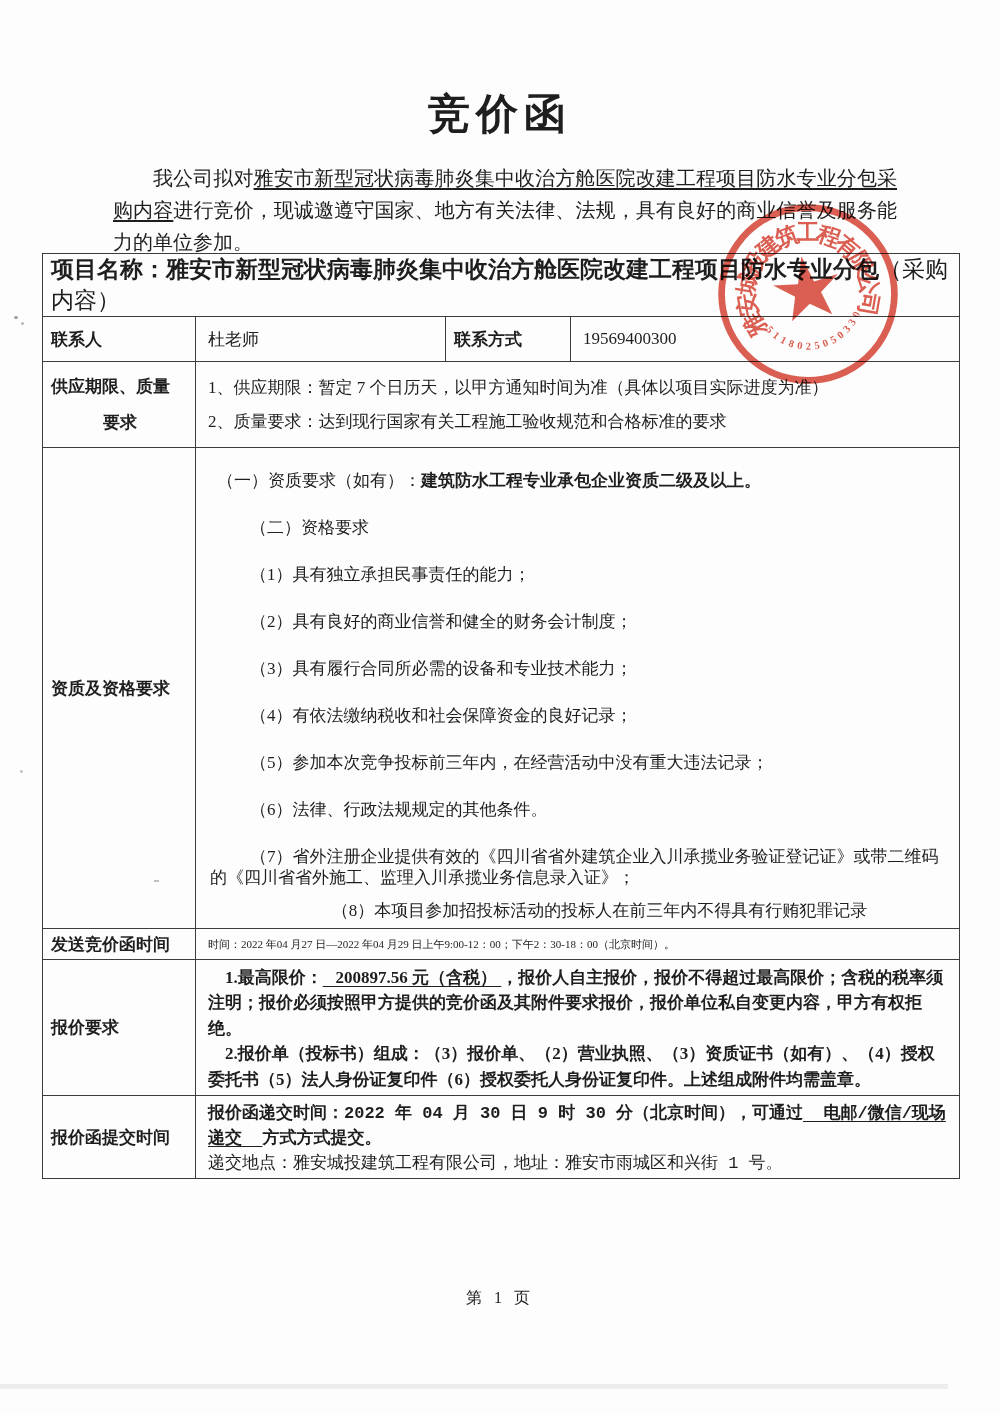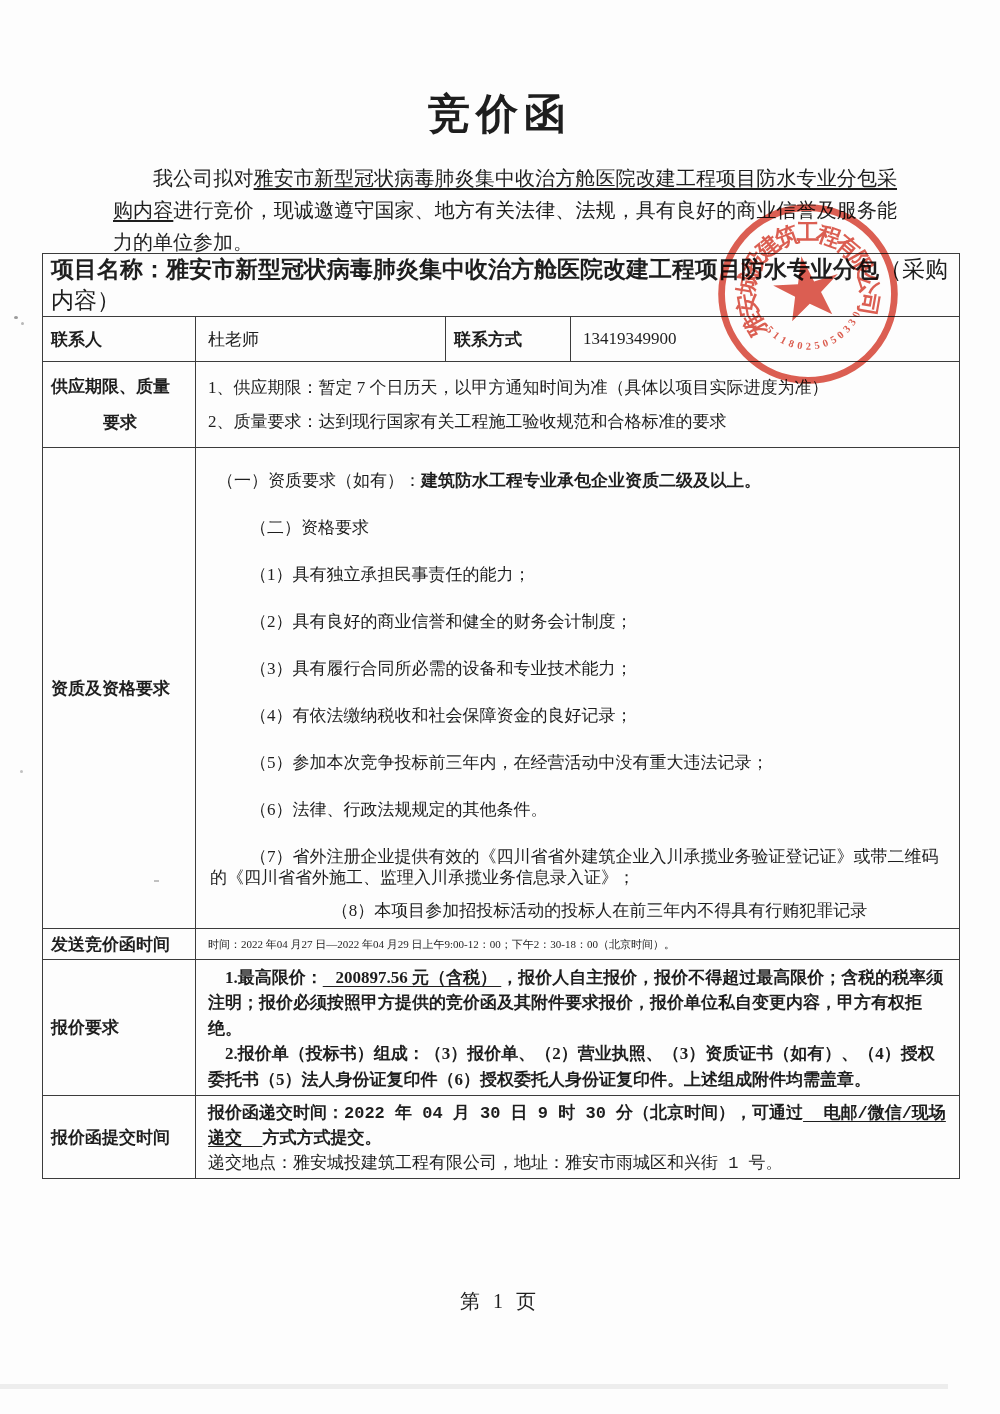--- a/index.html
+++ b/index.html
@@ -47,21 +47,21 @@
   td.qual p.p7{margin-bottom:12px;}
   td.qual p.p8{margin-bottom:0;text-align:center;}
   td.qual .blk{display:block;text-indent:0;}
   .send-val{font-weight:normal;font-size:11px;letter-spacing:0;}
   td.quote{padding:4px 8px 2px 12px;line-height:25.5px;font-weight:bold;}
   td.quote p{margin:0;text-indent:17px;}
   td.submit{padding:4px 8px 2px 12px;line-height:25px;font-family:Liberation Mono, monospace;}
   td.submit p{margin:0;}
   .footer{
     position:absolute;top:1288px;left:0;width:100%;
-    text-align:center;font-size:20px;letter-spacing:4px;
+    text-align:center;font-size:16px;letter-spacing:4px;
   }
   .stamp{
     position:absolute;left:712px;top:198px;width:192px;height:192px;
     opacity:.82;mix-blend-mode:multiply;pointer-events:none;
   }
   .speck{position:absolute;background:#9a9a9a;border-radius:50%;}
   .sp1{left:14px;top:316px;width:4px;height:3px;}
   .sp2{left:21px;top:322px;width:3px;height:3px;opacity:.7;}
   .sp3{left:20px;top:770px;width:3px;height:3px;opacity:.6;}
   .sp4{left:154px;top:880px;width:5px;height:2px;opacity:.6;border-radius:0;}
@@ -82,21 +82,21 @@
       <col style="width:389px">
     </colgroup>
   <tbody>
       <tr class="r1">
     <td colspan="4" class="lbl"><span>项目名称：</span><span>雅安市新型冠状病毒肺炎集中收治方舱医院改建工程项目防水专业分包</span><span class="normal">（采购内容）</span></td>
   </tr>
   <tr class="r3">
     <td class="lbl">联系人</td>
     <td>杜老师</td>
     <td class="lbl">联系方式</td>
-    <td>13419349900</td>
+    <td>19569400300</td>
   </tr>
   <tr class="r5">
     <td class="lbl lbl-5">
       <div>供应期限、质量</div>
       <div class="ctr">要求</div>
     </td>
     <td colspan="3" class="supply">
       <div>1、供应期限：暂定 7 个日历天，以甲方通知时间为准（具体以项目实际进度为准）</div>
       <div>2、质量要求：达到现行国家有关工程施工验收规范和合格标准的要求</div>
     </td>

